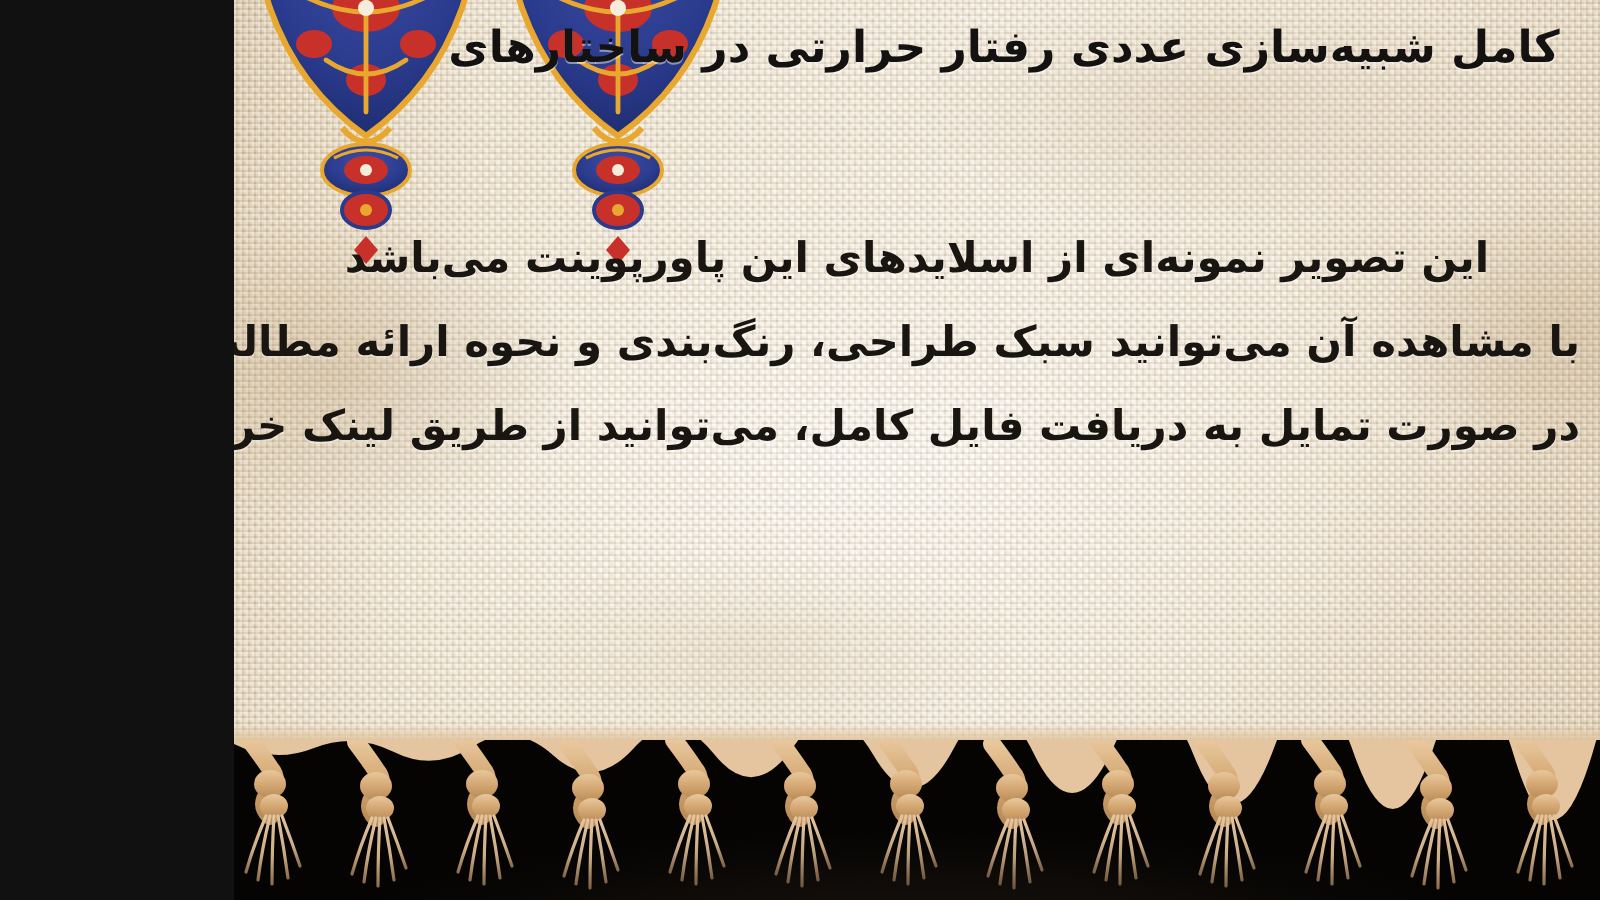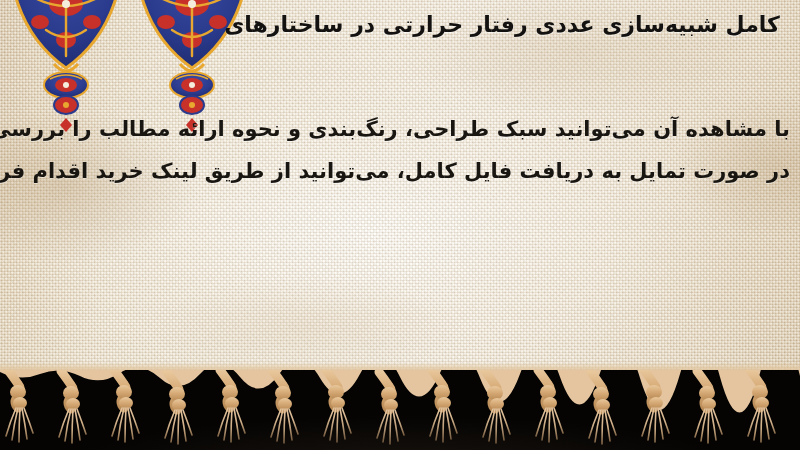--- a/index.html
+++ b/index.html
@@ -3,21 +3,21 @@
 <meta charset="utf-8">
 <title>Persian Carpet Slide</title>
 <style>
   html, body {
     margin: 0;
     padding: 0;
     background: #111;
   }
   .slide {
     position: relative;
-    width: 800px;
+    width: 683px;
     height: 450px;
     overflow: hidden;
     font-family: "DejaVu Sans", "Liberation Sans", sans-serif;
     background: #bef264;
   }
 
   
   .carpet-field {
     position: absolute;
     inset: 0 0 78px 0;
@@ -288,20 +288,21 @@
       </svg>
     </div>
 
   </div>
 
   <div class="title-block">
     <div class="title-line">کامل شبیه‌سازی عددی رفتار حرارتی در ساختارهای</div>
   </div>
 
   <div class="body-block">
+    <div class="body-line">این تصویر نمونه‌ای از اسلایدهای این پاورپوینت می‌باشد</div>
     <div class="body-line">با مشاهده آن می‌توانید سبک طراحی، رنگ‌بندی و نحوه ارائه مطالب را بررسی نمایید</div>
     <div class="body-line">در صورت تمایل به دریافت فایل کامل، می‌توانید از طریق لینک خرید اقدام فرمایید</div>
   </div>
 
   <div class="selvage"></div>
 
   <div class="fringe-band">
     <svg width="800" height="80" viewBox="0 0 800 80" aria-hidden="true" style="position:absolute;top:0;left:0;">
       <defs>
         <linearGradient id="knotG" x1="0" y1="0" x2="0" y2="1">

